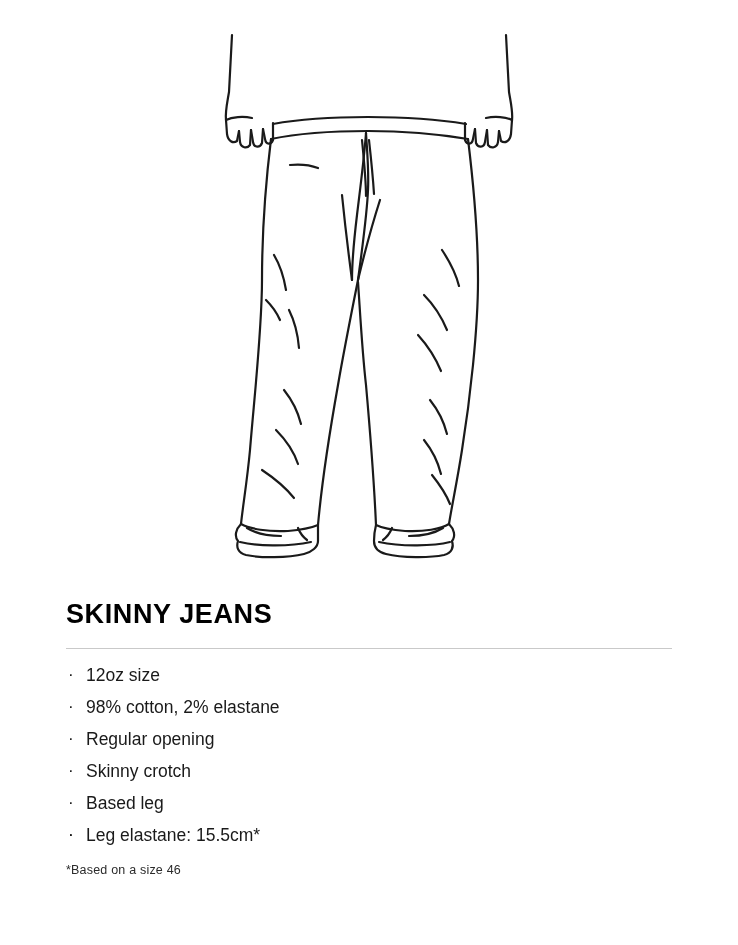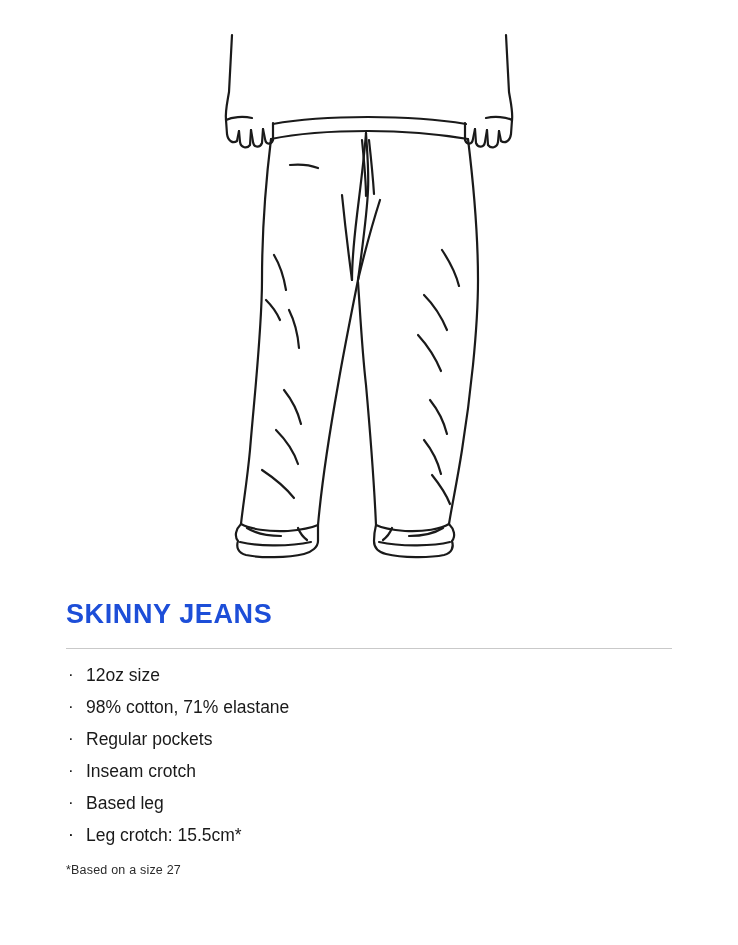--- a/index.html
+++ b/index.html
@@ -33,21 +33,21 @@
   .content {
     padding: 0 66px;
     box-sizing: border-box;
   }
   .product-title {
     font-size: 27px;
     font-weight: bold;
     letter-spacing: 0.6px;
     margin: 0;
     padding: 0;
-    color: #1d4ed8;
+    color: #000000;
     line-height: 1.1;
   }
   .rule {
     border: 0;
     border-top: 1px solid #c9c9c9;
     margin: 18px 0 14px 0;
     width: 606px;
   }
   ul.spec-list {
     list-style: none;
@@ -152,39 +152,39 @@
     <h1 class="product-title">SKINNY JEANS</h1>
     <hr class="rule">
 
     <ul class="spec-list">
       <li>
         <span class="bullet">·</span>
         <span>12oz size</span>
       </li>
       <li>
         <span class="bullet">·</span>
-        <span>98% cotton, 71% elastane</span>
+        <span>98% cotton, 2% elastane</span>
       </li>
       <li>
         <span class="bullet">·</span>
-        <span>Regular pockets</span>
+        <span>Regular opening</span>
       </li>
       <li>
         <span class="bullet">·</span>
-        <span>Inseam crotch</span>
+        <span>Skinny crotch</span>
       </li>
       <li>
         <span class="bullet">·</span>
         <span>Based leg</span>
       </li>
       <li>
         <span class="bullet">·</span>
       </li>
       <li>
         <span class="bullet">·</span>
-        <span>Leg crotch: 15.5cm*</span>
+        <span>Leg elastane: 15.5cm*</span>
       </li>
     </ul>
 
-    <div class="footnote">*Based on a size 27</div>
+    <div class="footnote">*Based on a size 46</div>
   </div>
 
 </div>
 
 </body></html>

